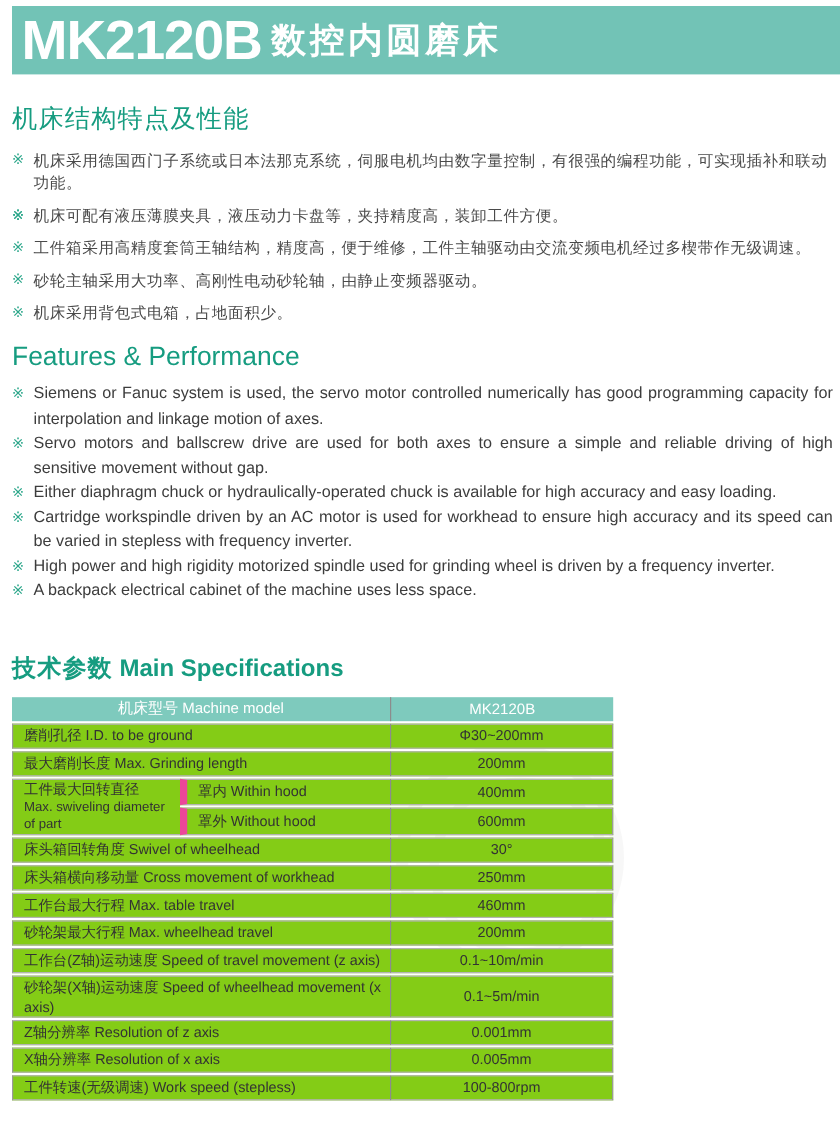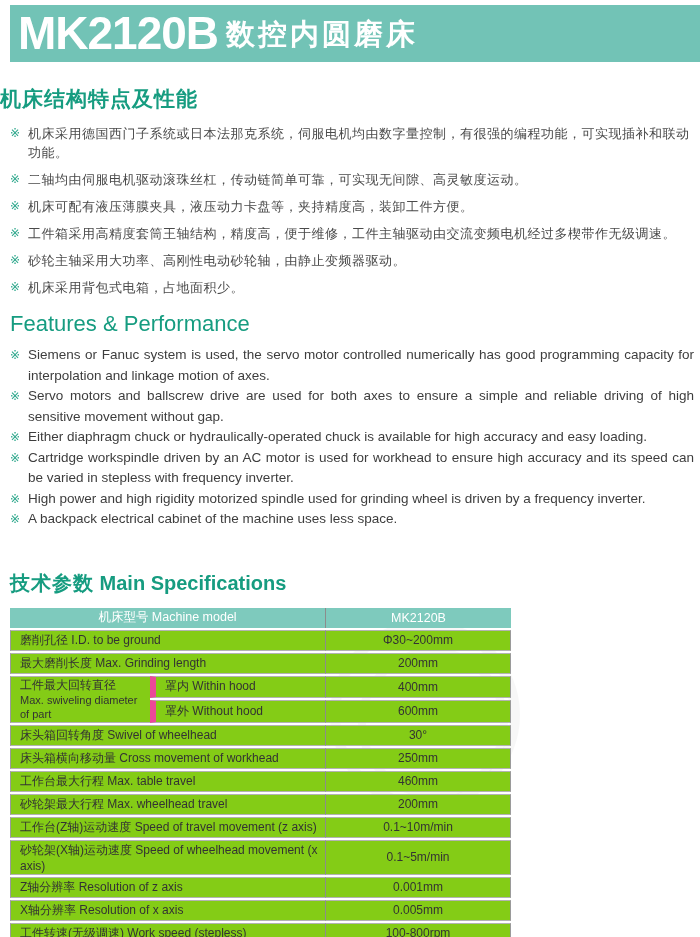--- a/index.html
+++ b/index.html
@@ -32,24 +32,24 @@
   }
   .banner .title-en {
     font-size: 16px;
     font-weight: bold;
     letter-spacing: 0.5px;
     line-height: 17px;
   }
 
   
   .h-cn {
-    margin: 23px 0 11px 0;
+    margin: 23px 0 11px 10px;
     color: #169c80;
     font-size: 21px;
-    font-weight: bold;
+    font-weight: normal;
     letter-spacing: 1px;
   }
   .h-en {
     margin: 14px 0 8px 10px;
     color: #169c80;
     font-size: 22px;
     font-weight: normal;
   }
   .h-spec {
     margin: 40px 0 9px 10px;
@@ -138,21 +138,21 @@
   <div class="model">MK2120B</div>
   <div class="titles">
     <div class="title-cn">数控内圆磨床</div>
   </div>
 </div>
 
 <div class="h-cn">机床结构特点及性能</div>
 
 <div class="bullets">
   <p class="b b-cn"><span class="mk">※</span><span>机床采用德国西门子系统或日本法那克系统，伺服电机均由数字量控制，有很强的编程功能，可实现插补和联动功能。</span></p>
-  <p class="b b-cn"><span class="mk">※</span><span>二轴均由伺服电机驱动滚珠丝杠，传动链简单可靠，可实现无间隙、高灵敏度运动。</span></p>
+  <p class="b b-cn"><span class="mk">※</span></p>
   <p class="b b-cn"><span class="mk">※</span><span>机床可配有液压薄膜夹具，液压动力卡盘等，夹持精度高，装卸工件方便。</span></p>
   <p class="b b-cn"><span class="mk">※</span><span>工件箱采用高精度套筒王轴结构，精度高，便于维修，工件主轴驱动由交流变频电机经过多楔带作无级调速。</span></p>
   <p class="b b-cn"><span class="mk">※</span><span>砂轮主轴采用大功率、高刚性电动砂轮轴，由静止变频器驱动。</span></p>
   <p class="b b-cn"><span class="mk">※</span><span>机床采用背包式电箱，占地面积少。</span></p>
 </div>
 
 <div class="h-en">Features &amp; Performance</div>
 
 <div class="bullets">
   <p class="b b-en"><span class="mk">※</span><span>Siemens or Fanuc system is used, the servo motor controlled numerically has good programming capacity for interpolation and linkage motion of axes.</span></p>

